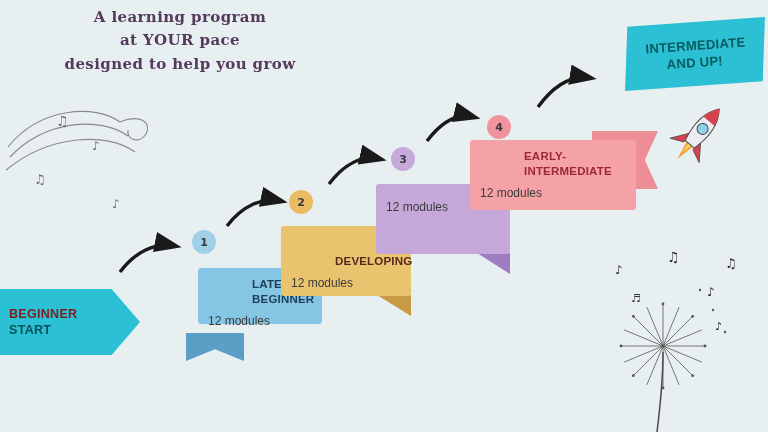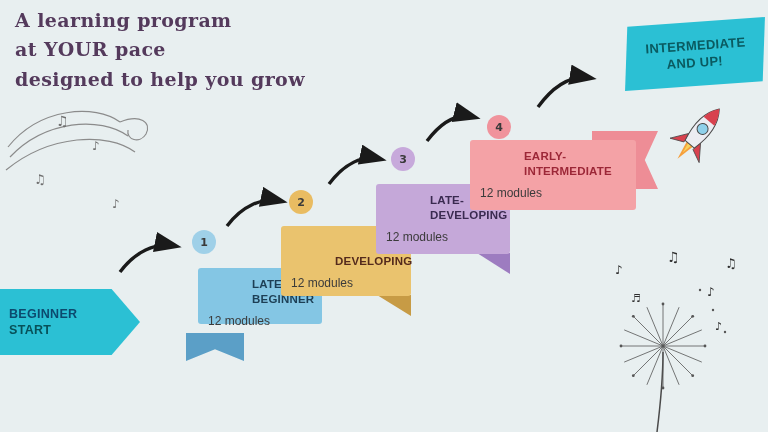--- a/index.html
+++ b/index.html
@@ -1,21 +1,21 @@
 <!DOCTYPE html>
 <html><head>
 <meta charset="utf-8">
 <style>
   html,body{margin:0;padding:0;}
   body{width:768px;height:432px;overflow:hidden;font-family:"Liberation Sans",sans-serif;}
   .canvas{position:relative;width:768px;height:432px;background:#e8eff0;overflow:hidden;}
 
   
-  .title{position:absolute;left:15px;top:6px;width:330px;
-         font-family:"DejaVu Serif",serif;font-weight:600;font-size:19px;
+  .title{position:absolute;left:15px;top:6px;width:330px;text-align:center;
+         font-family:"DejaVu Serif",serif;font-weight:600;font-size:15px;
          color:#543a5c;line-height:1.55;letter-spacing:.4px;}
 
   
   .banner-top{position:absolute;left:626px;top:22px;width:138px;height:64px;
       transform:rotate(-4deg) skewX(-6deg);display:flex;flex-direction:column;
       align-items:center;justify-content:center;gap:2px;}
   .banner-top .bline{transform:skewX(6deg);font-weight:bold;font-size:13px;letter-spacing:.3px;}
   .banner-left{position:absolute;left:-2px;top:289px;width:142px;height:66px;
       clip-path:polygon(0 0,80% 0,100% 50%,80% 100%,0 100%);
       display:flex;flex-direction:column;justify-content:center;gap:2px;
@@ -81,39 +81,38 @@
       <path d="M30,52 L32,63 L34,52 Z" fill="#f8d35a"></path>
       <path d="M26,42 L13,60 L26,54 Z" fill="#d8414e" stroke="#4a4a4a" stroke-width="0.8"></path>
       <path d="M38,42 L51,60 L38,54 Z" fill="#d8414e" stroke="#4a4a4a" stroke-width="0.8"></path>
       <path d="M32,6 C40,16 43,32 38,52 L26,52 C21,32 24,16 32,6 Z" fill="#ececf2" stroke="#4a4a4a" stroke-width="1"></path>
       <path d="M32,6 C36,11 38,16 39,22 L25,22 C26,16 28,11 32,6 Z" fill="#d8414e"></path>
       <circle cx="32" cy="32" r="5.5" fill="#8fd0ea" stroke="#4a4a4a" stroke-width="1"></circle>
     </g>
   </svg>
 
   <div class="banner-left" style="background: rgb(43, 192, 212);">
-    <div class="bline" style="color: #0c4a6e;">BEGINNER</div>
+    <div class="bline" style="color: #7f1d1d;">BEGINNER</div>
     <div class="bline" style="color: rgb(7, 81, 89);">START</div>
   </div>
 
   <div class="tail t1" style="background: rgb(91, 159, 199);"></div>
   <div class="rect r1" style="background: rgb(132, 198, 228);">
     <div class="label" style="color: rgb(29, 63, 85);">LATE-BEGINNER</div>
     <div class="sub">12 modules</div>
   </div>
 
   <div class="tail t2" style="background: rgb(199, 155, 69);"></div>
   <div class="rect r2" style="background: rgb(234, 195, 110);">
     <div class="label" style="color: rgb(84, 42, 28); margin-top: 19px;">DEVELOPING</div>
     <div class="sub">12 modules</div>
   </div>
 
   <div class="tail t3" style="background: rgb(157, 124, 192);"></div>
   <div class="rect r3" style="background: rgb(197, 168, 217);">
-    <div class="label" style="color: rgb(58, 42, 80);">LATE-DEVELOPING</div>
     <div class="sub">12 modules</div>
   </div>
 
   <div class="tail f4" style="background: rgb(238, 141, 150);"></div>
   <div class="rect r4" style="background: rgb(244, 162, 166);">
     <div class="label" style="color: rgb(156, 39, 55);">EARLY-INTERMEDIATE</div>
     <div class="sub">12 modules</div>
   </div>
 
   <div class="badge b1" style="background: rgb(159, 208, 232);">1</div>

